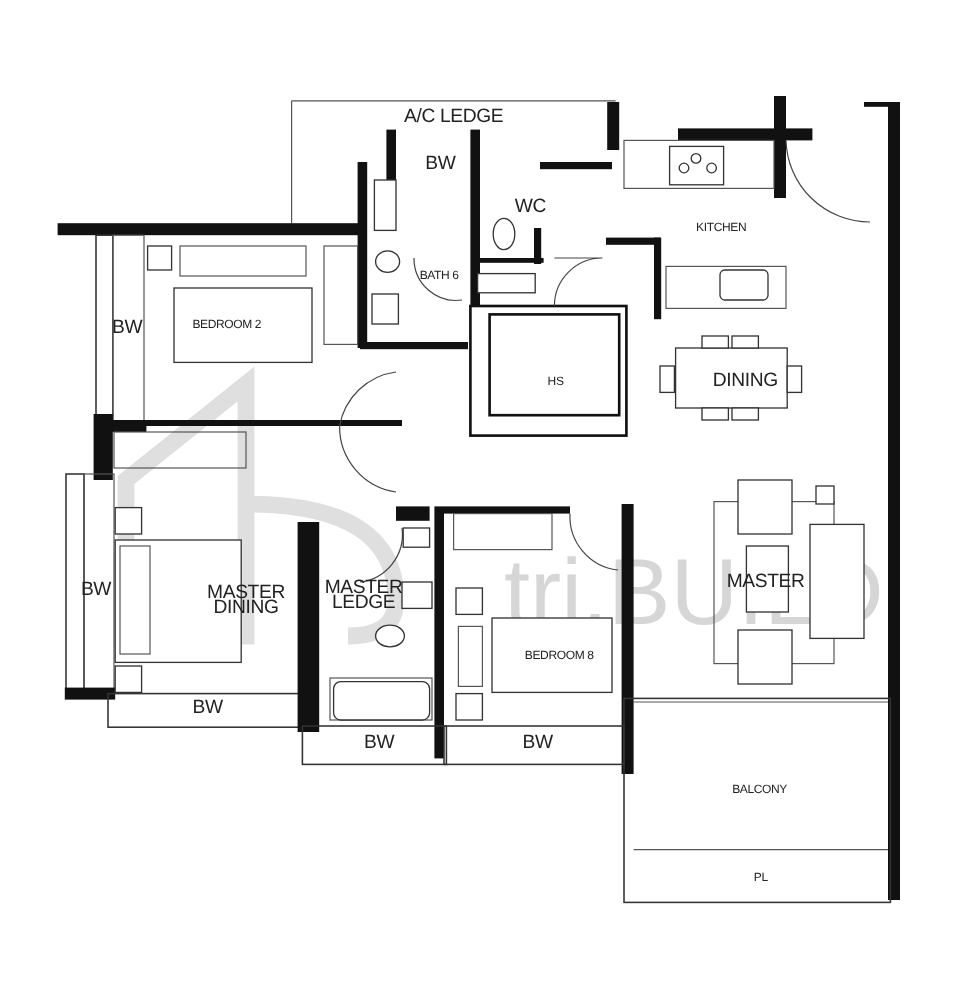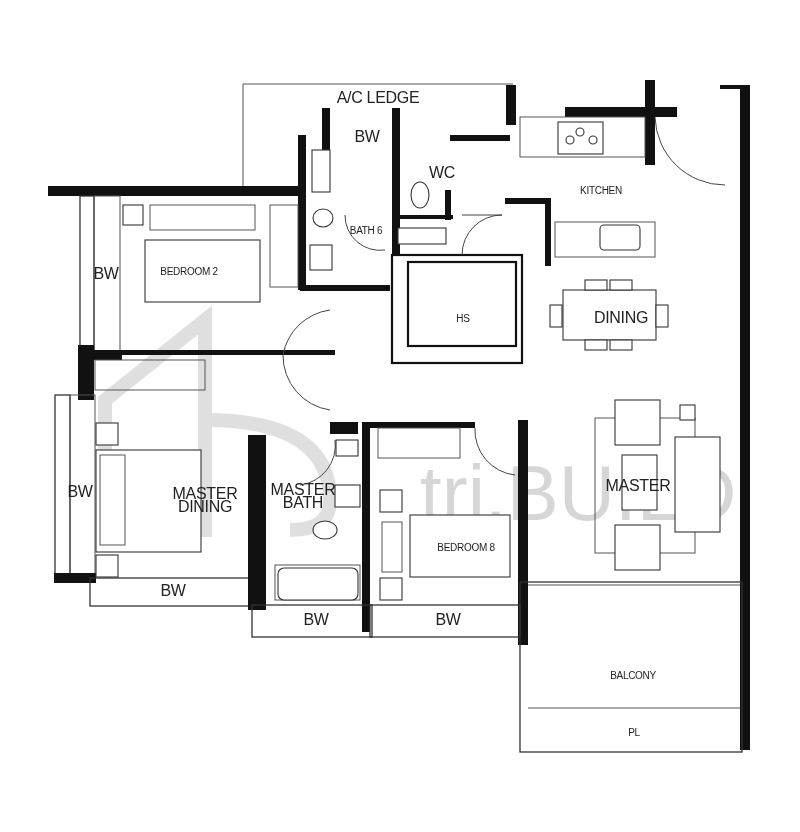--- a/index.html
+++ b/index.html
@@ -147,20 +147,20 @@
 <div class="lbl big" style="left:463px;top:318px;">HS</div>
 <div class="lbl" style="left:605px;top:317px;margin-left:16px;">DINING</div>
 <div class="lbl" style="left:638px;top:485px;">MASTER</div>
 <div class="lbl" style="left:80px;top:491px;">BW</div>
 <div class="lbl" style="left:205px;top:500px;">
   <div>MASTER</div>
   <div>DINING</div>
 </div>
 <div class="lbl" style="left:303px;top:496px;">
   <div>MASTER</div>
-  <div>BATH</div>
+  <div>LEDGE</div>
 </div>
 <div class="lbl big" style="left:466px;top:547px;">BEDROOM 8</div>
 <div class="lbl" style="left:173px;top:590px;">BW</div>
 <div class="lbl" style="left:316px;top:619px;">BW</div>
 <div class="lbl" style="left:448px;top:619px;">BW</div>
-<div class="lbl big" style="left:633px;top:675px;">BALCONY</div>
+<div class="lbl big" style="left:633px;top:658px;">BALCONY</div>
 <div class="lbl big" style="left:634px;top:732px;">PL</div>
 
 </body></html>

